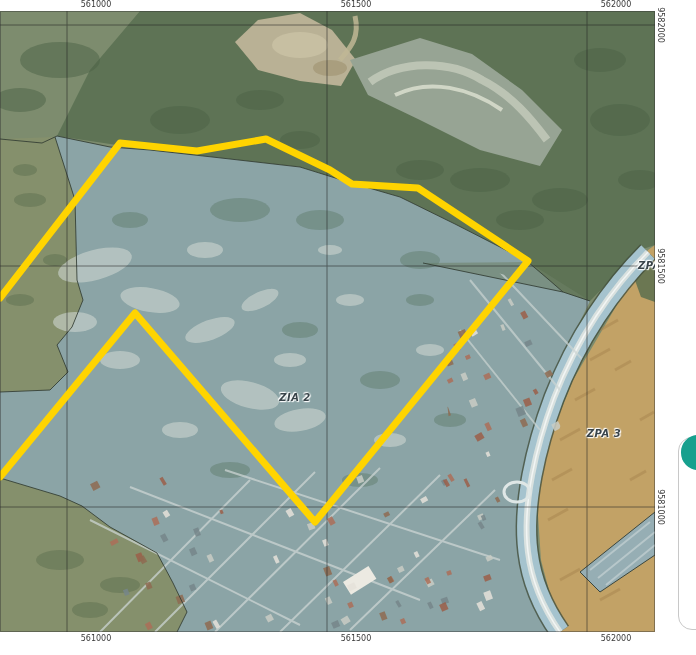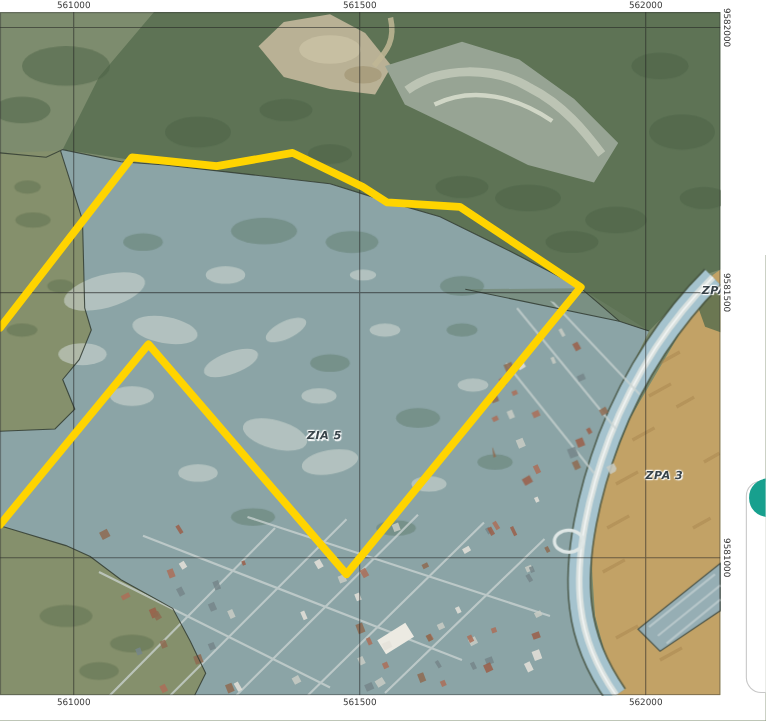--- a/index.html
+++ b/index.html
@@ -8,21 +8,21 @@
     background:#ffffff;
     font-family:"DejaVu Sans", sans-serif;
   }
   #map{
     position:absolute;left:0;top:0;width:655px;height:655px;
     overflow:hidden;
   }
   #map svg{position:absolute;left:0;top:0;}
   .xlab{
     position:absolute;transform:translateX(-50%);
-    font-size:8px;color:#3a3a3a;white-space:nowrap;letter-spacing:0px;
+    font-size:8px;color:#3a3a3a;white-space:nowrap;letter-spacing:0px;margin-left:29px;
   }
   .ylab{
     position:absolute;left:656px;transform:translateY(-50%);
     writing-mode:vertical-rl;
     font-size:8px;color:#3a3a3a;white-space:nowrap;
   }
   .zone-label{
     position:absolute;transform:translate(-50%,-50%);
     font-style:italic;font-weight:bold;font-size:10px;color:#39444a;
     letter-spacing:0.5px;white-space:nowrap;
@@ -297,21 +297,21 @@
         <line x1="0" y1="266" x2="655" y2="266"></line>
         <line x1="0" y1="507" x2="655" y2="507"></line>
       </g>
 
       <polyline points="0,298 120,143 197,151 266,139 330,170 352,184 418,188 528,261 315,522 135,313 0,477" fill="none" stroke-width="7" stroke-linejoin="round" stroke-linecap="round" stroke="#FFD400"></polyline>
 
       <rect x="0.5" y="11.5" width="654" height="620" fill="none" stroke="#333333" opacity="0.45"></rect>
     </g>
   </svg>
 
-  <div class="zone-label" style="left:295px;top:397px;">ZIA 5</div>
+  <div class="zone-label" style="left:295px;top:397px;">ZIA 2</div>
   <div class="zone-label" style="left:604px;top:433px;">ZPA 3</div>
   <div class="zone-label edge" style="left:638px;top:265px;">ZPA 3</div>
 </div>
 
 <div class="xlab" style="left:67px;top:0px;">561000</div>
 <div class="xlab" style="left:327px;top:0px;">561500</div>
 <div class="xlab" style="left:587px;top:0px;">562000</div>
 <div class="xlab" style="left:67px;top:634px;">561000</div>
 <div class="xlab" style="left:327px;top:634px;">561500</div>
 <div class="xlab" style="left:587px;top:634px;">562000</div>

